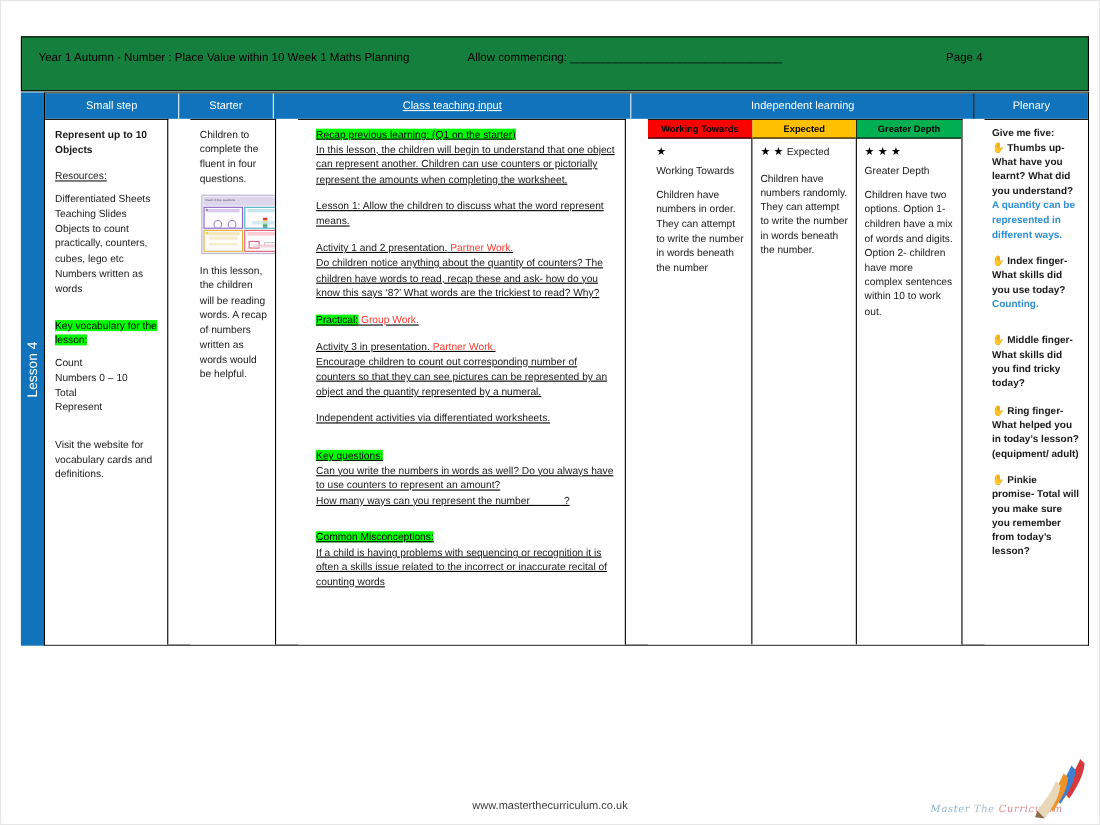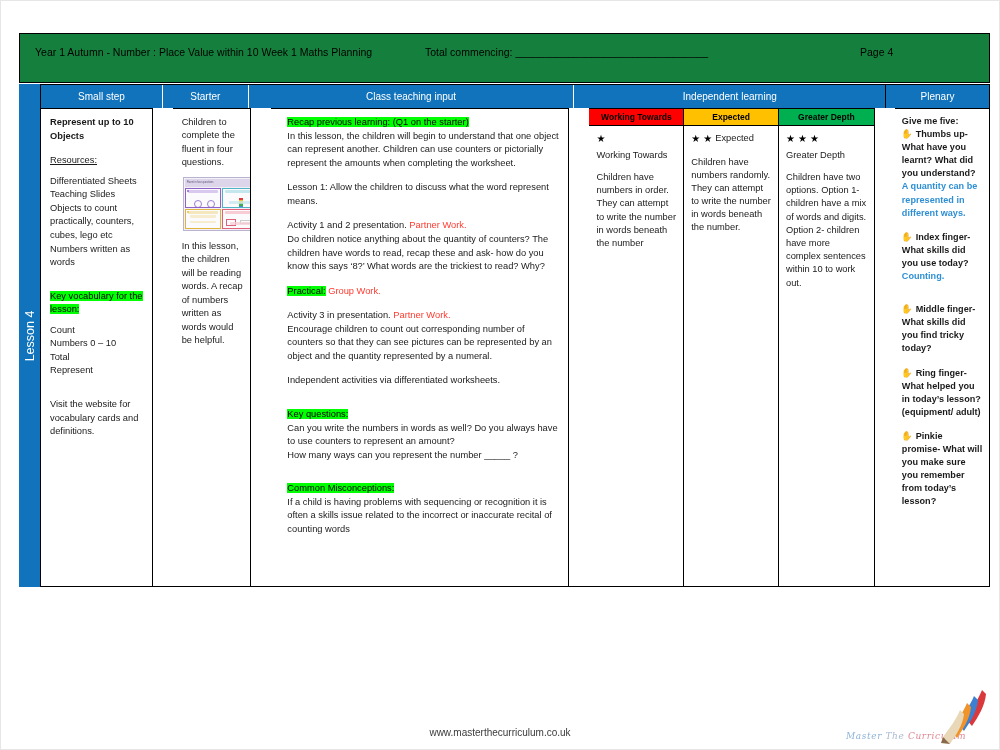--- a/index.html
+++ b/index.html
@@ -113,21 +113,21 @@
     overflow: hidden;
     position: relative;
   }
   .col:last-child { border-right: none; }
 
   .col-pad { padding: 7px 7px 4px 9px; }
 
   
   .w-smallstep   { width: 122px; }
   .w-starter     { width: 86px; }
-  .w-classteach  { width: 326px; }
+  .w-classteach  { width: 326px; text-decoration: underline; }
   .w-indep       { width: 312px; border-right: 1.2px solid #000; }
   .w-plenary     { width: 103px; }
 
   
   .indep-wrap {
     width: 100%; height: 100%;
     display: flex;
   }
   .indep-col {
     width: 33.3333%;
@@ -257,21 +257,21 @@
   }
 </style>
 </head>
 <body>
 
 <div id="page">
 
   <div class="titlebar">
     <div class="titlebar-inner">
       <div class="title-text">Year 1 Autumn -  Number : Place Value within 10 Week 1 Maths Planning</div>
-      <div class="week-commencing">Total commencing: _________________________________</div>
+      <div class="week-commencing">Allow commencing: _________________________________</div>
       <div class="page-number">Page 4</div>
     </div>
   </div>
 
   <div class="lesson-spine">
     <div class="lesson-spine-label">Lesson 4</div>
   </div>
 
   <div class="grid">
 
@@ -448,21 +448,21 @@
           <div class="gap"></div>
 
           <div class="t-pl">
             <span>✋</span>
             <span>Ring finger- What helped you in today’s lesson? (equipment/ adult)</span>
           </div>
           <div class="gap"></div>
 
           <div class="t-pl">
             <span>✋</span>
-            <span>Pinkie promise- What will you make sure you remember from today’s lesson?</span>
+            <span>Pinkie promise- Total will you make sure you remember from today’s lesson?</span>
           </div>
         </div>
       </div>
 
     </div>
   </div>
 
   <div class="footer-url">www.masterthecurriculum.co.uk</div>
 
   <div class="logo">

